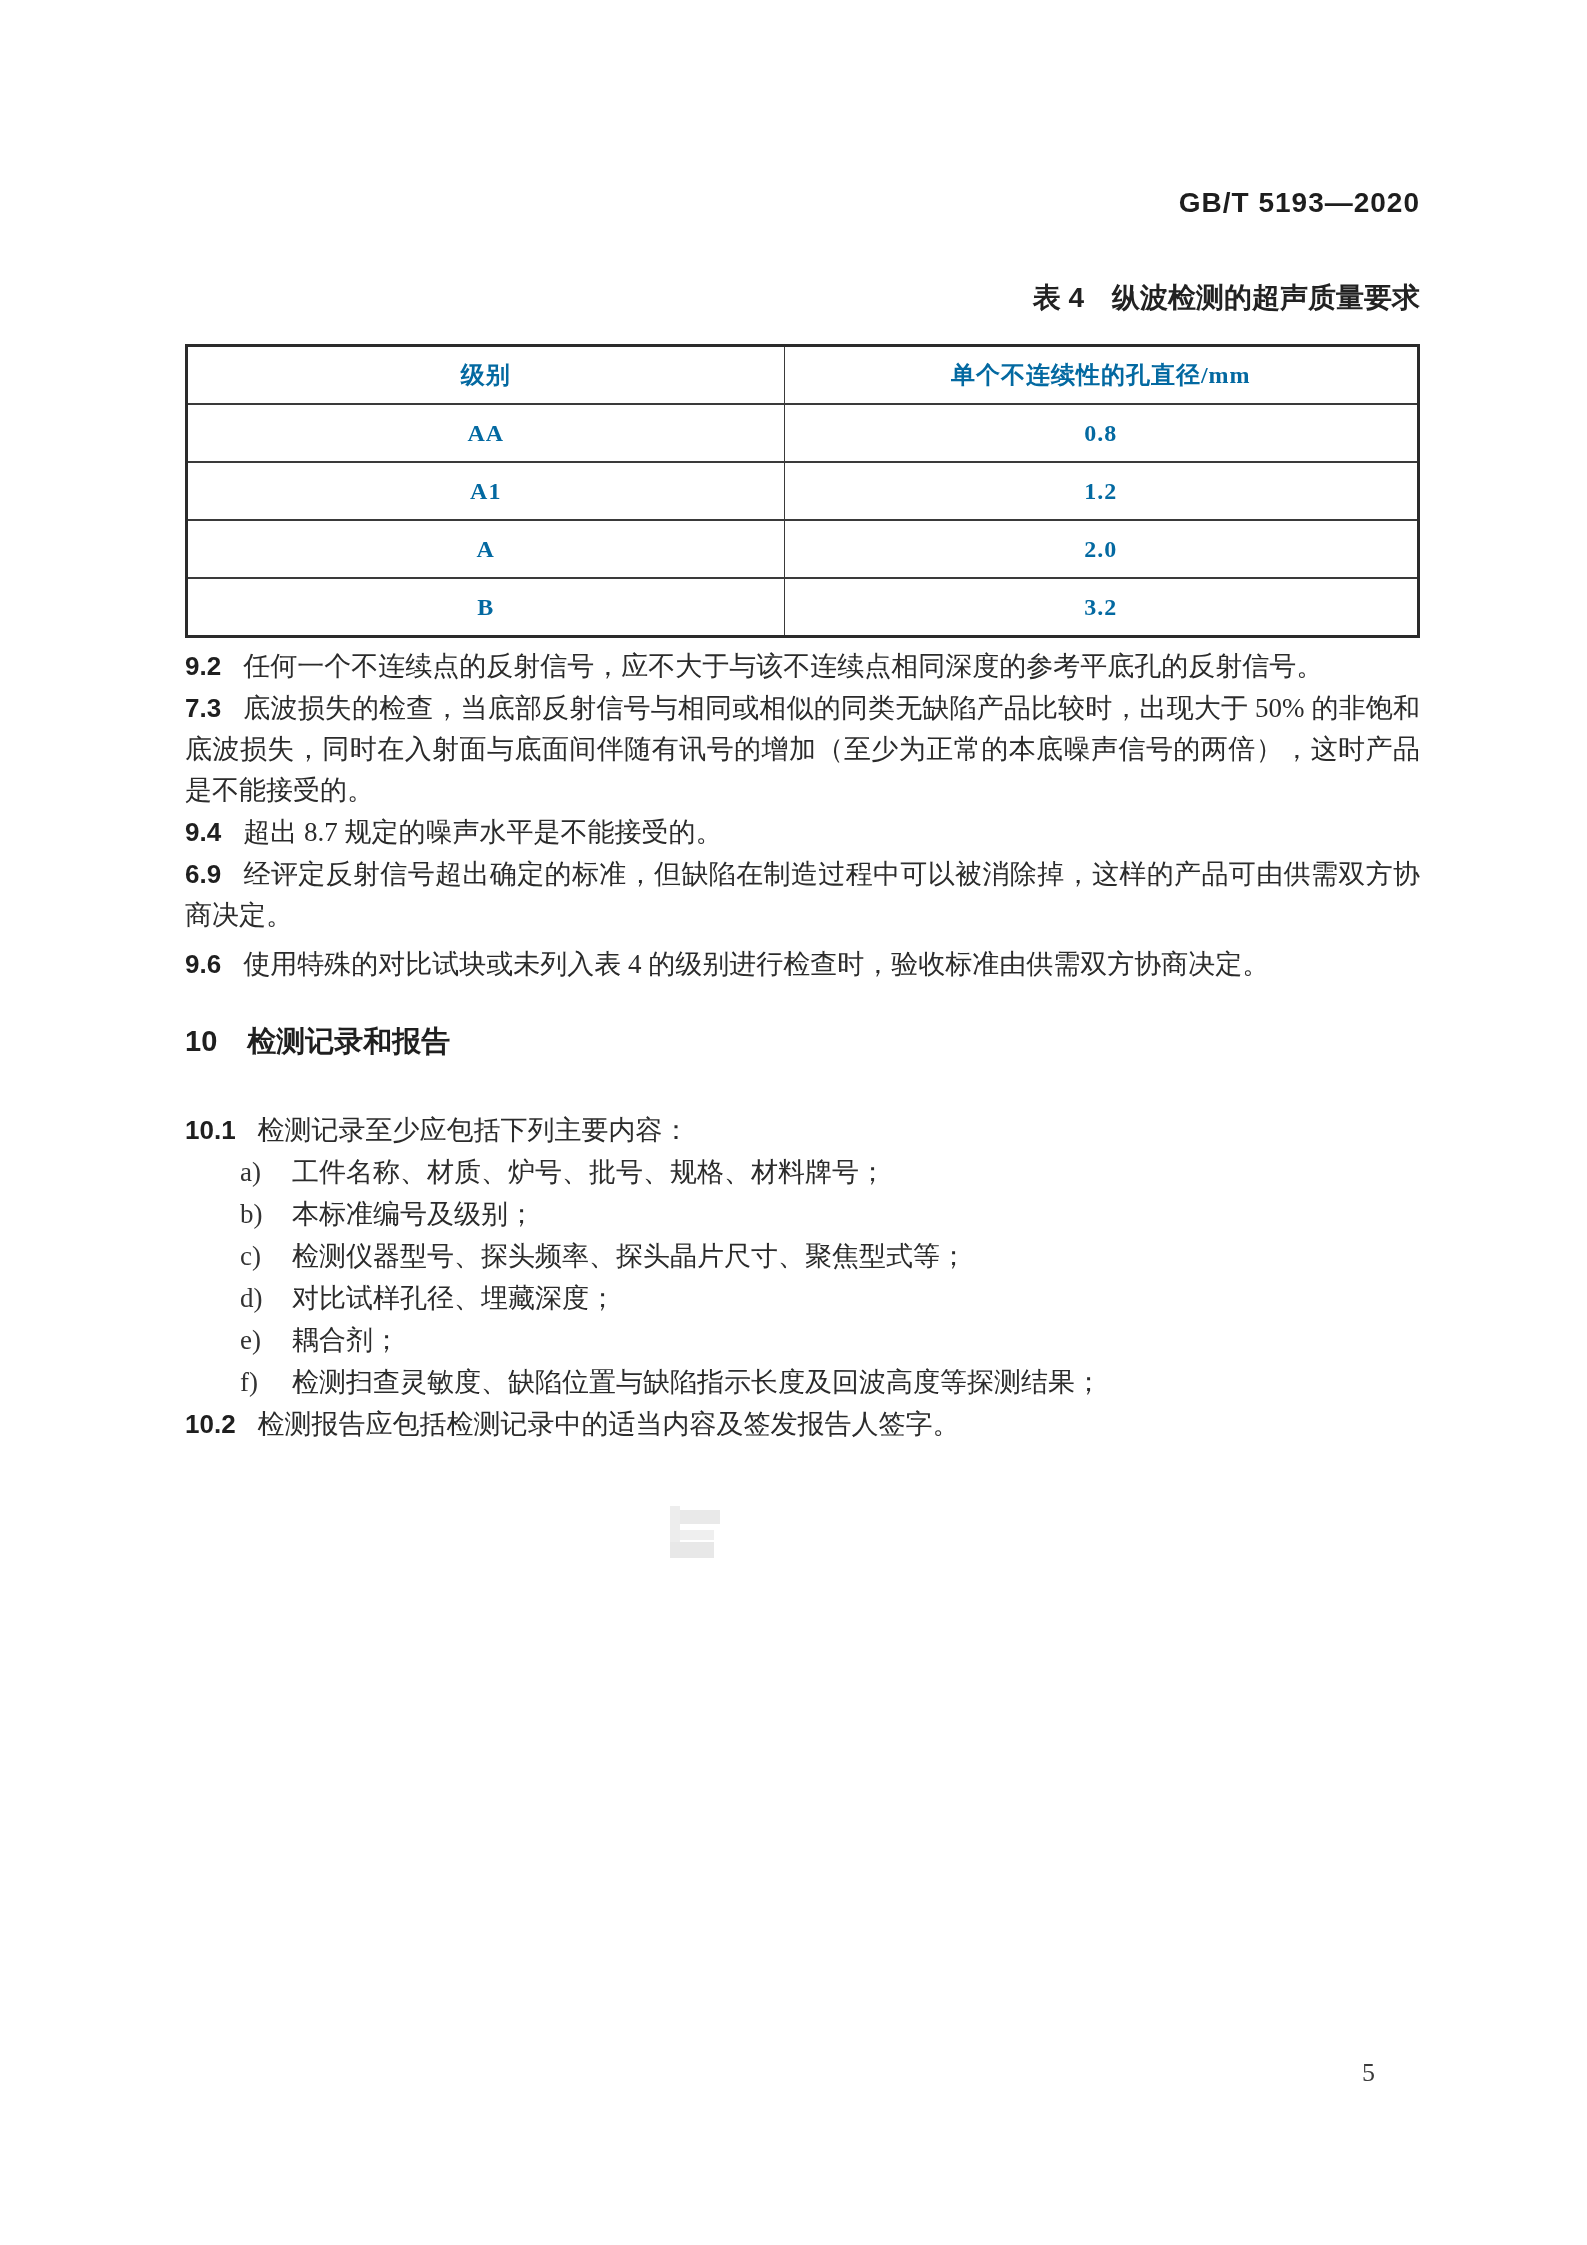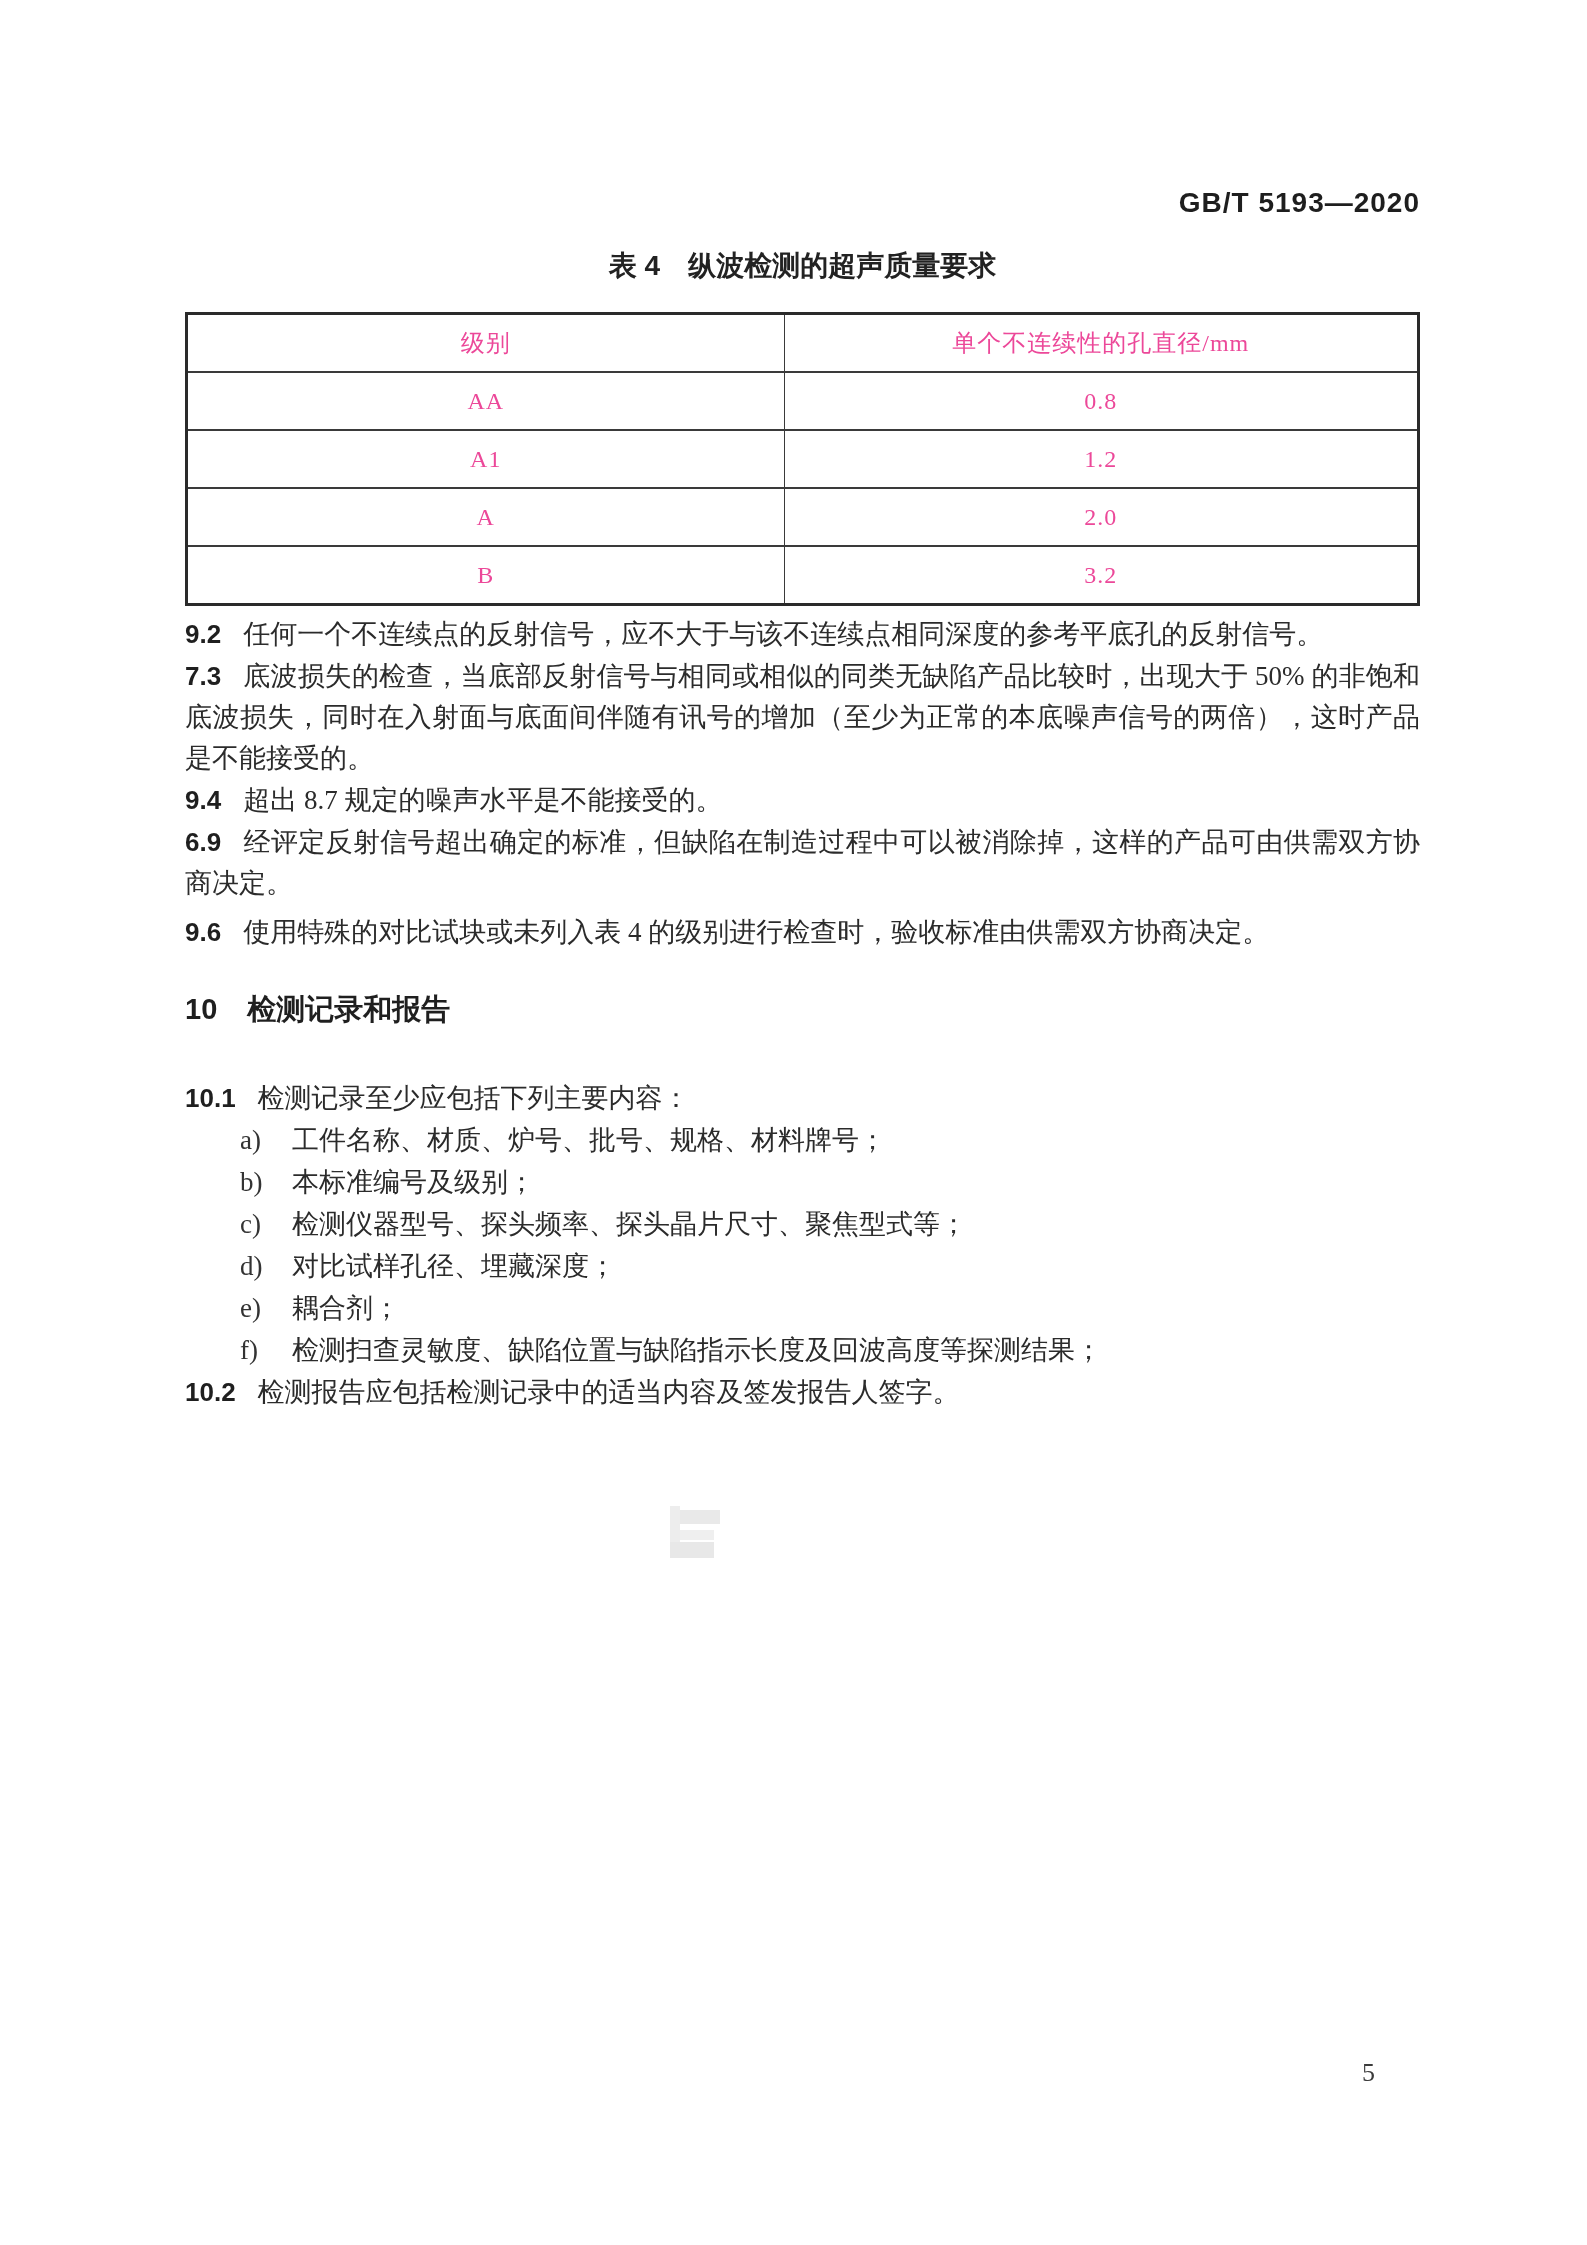--- a/index.html
+++ b/index.html
@@ -26,22 +26,22 @@
     text-align: right;
     font-family: "Liberation Sans", "DejaVu Sans", sans-serif;
     font-weight: bold;
     font-size: 28px;
     line-height: 30px;
     color: #1e1e1e;
     letter-spacing: 1px;
   }
   
   .table-caption {
-    margin-top: 32px;
-    text-align: center;
+    margin-top: 64px;
+    text-align: right;
     font-family: "Liberation Sans", "DejaVu Sans", sans-serif;
     font-weight: bold;
     font-size: 28px;
     line-height: 32px;
     color: #222;
   }
   .table-caption .cap-label { margin-right: 28px; }
   
   table.quality-table {
     margin-top: 30px;
@@ -50,23 +50,23 @@
     border: 3px solid #2a2a2a;
   }
   table.quality-table th,
   table.quality-table td {
     border: 1px solid #3a3a3a;
     border-top-width: 2px;
     border-bottom-width: 2px;
     height: 54px;
     text-align: center;
     vertical-align: middle;
-    font-weight: normal;
+    font-weight: bold;
     font-size: 24px;
-    color: #ec4899;
+    color: #0369a1;
     letter-spacing: 1px;
   }
   table.quality-table col.col-grade { width: 48.5%; }
   table.quality-table col.col-dia   { width: 51.5%; }
   
   .clause {
     margin: 0 0 1px 0;
     font-size: 27px;
     line-height: 41px;
     text-align: justify;

